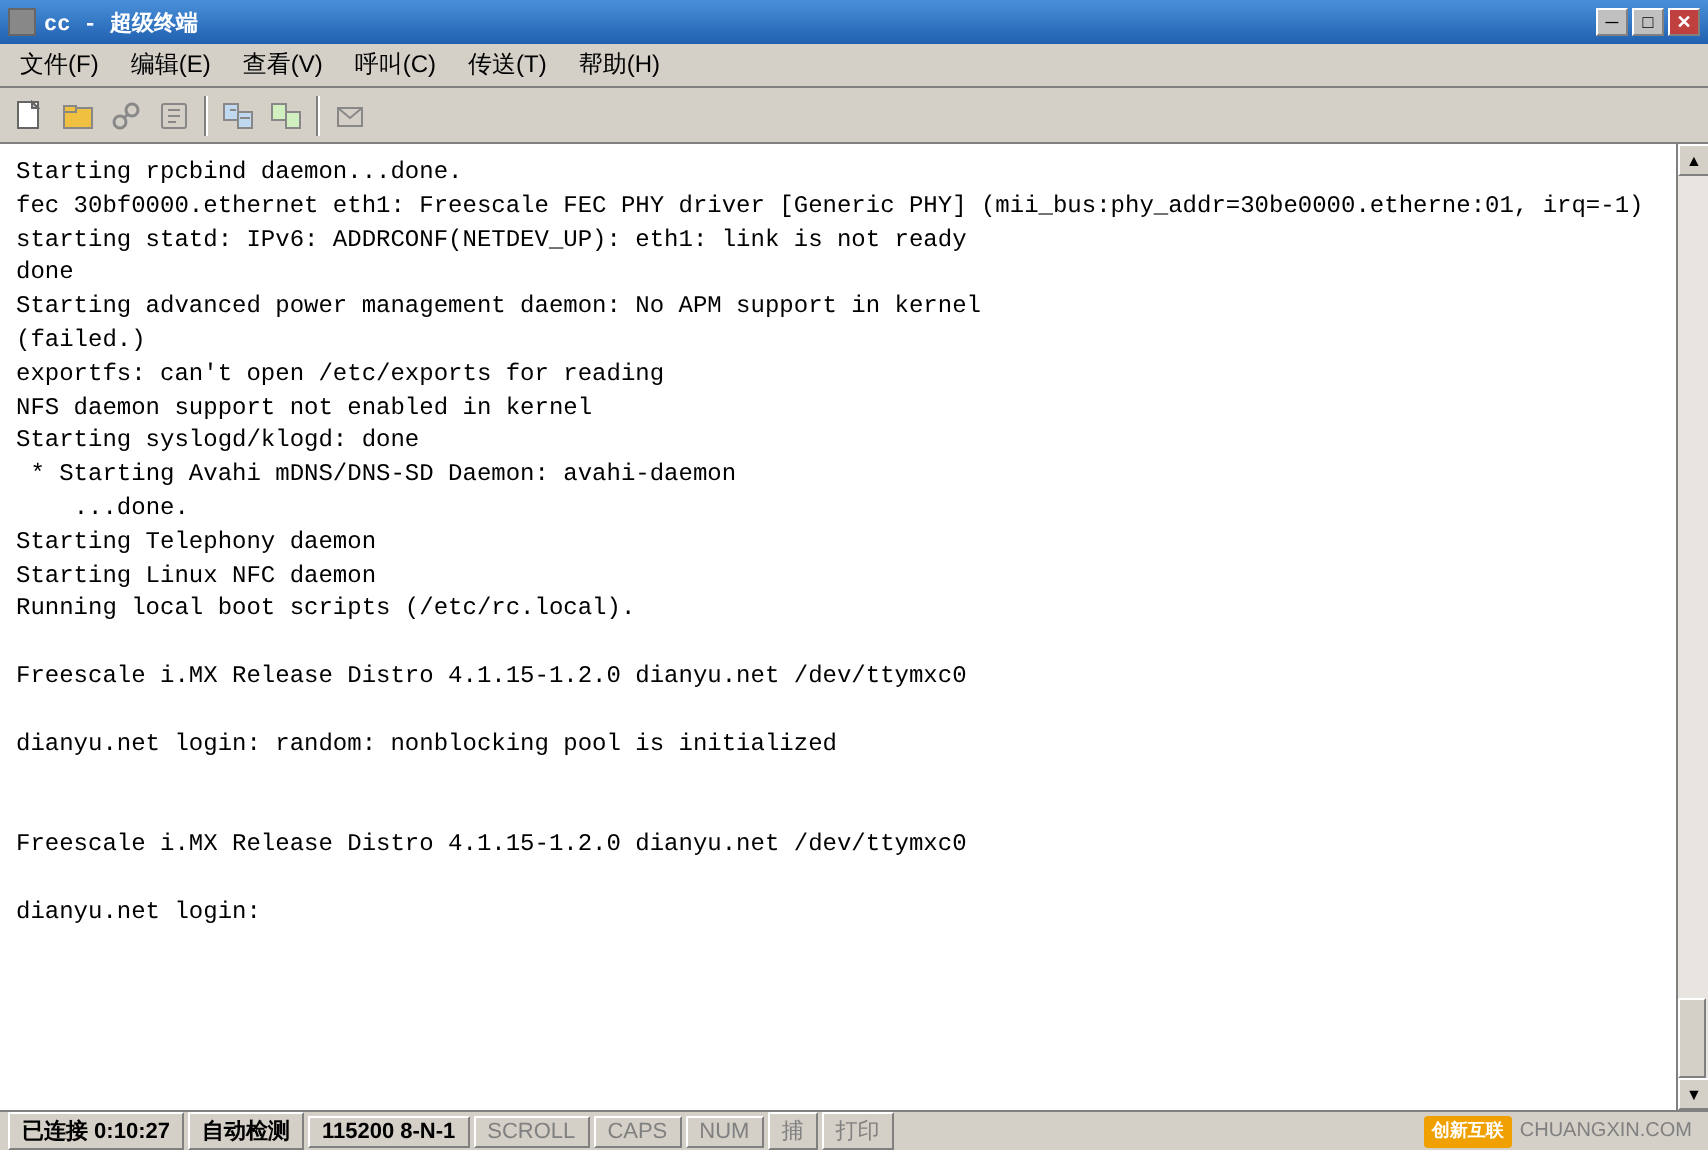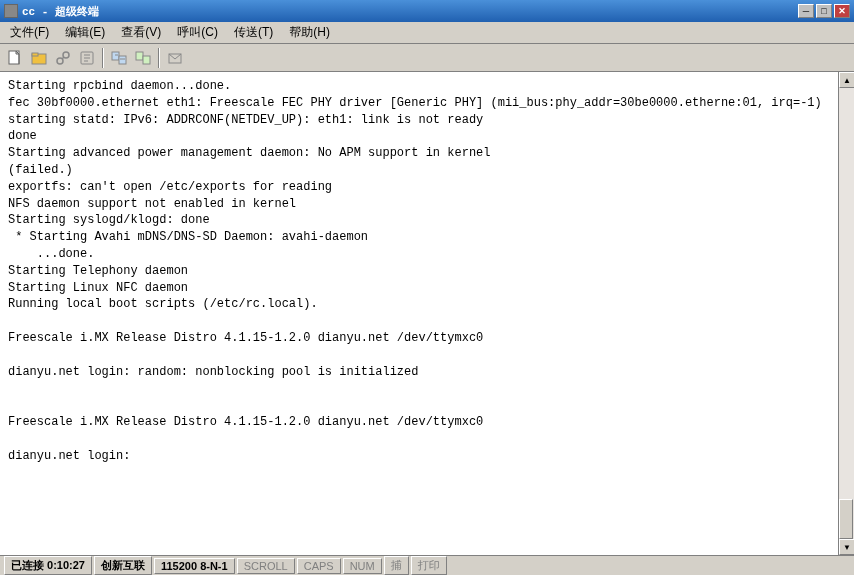--- a/index.html
+++ b/index.html
@@ -318,21 +318,25 @@
     <div class="scroll-btn">▲</div>
     <div class="scroll-track">
       <div class="scroll-thumb"></div>
     </div>
     <div class="scroll-btn">▼</div>
   </div>
 </div>
 
 <div class="status-bar">
   <span class="status-item active">已连接 0:10:27</span>
-  <span class="status-item active">创新互联</span>
+  <span class="status-item active">自动检测</span>
   <span class="status-item active">115200 8-N-1</span>
   <span class="status-item inactive">SCROLL</span>
   <span class="status-item inactive">CAPS</span>
   <span class="status-item inactive">NUM</span>
   <span class="status-item inactive">捕</span>
   <span class="status-item inactive">打印</span>
   <div class="status-spacer"></div>
+  <div class="watermark">
+    <div class="watermark-box">创新互联</div>
+    <span class="watermark-text">CHUANGXIN.COM</span>
+  </div>
 </div>
 
 </body></html>

